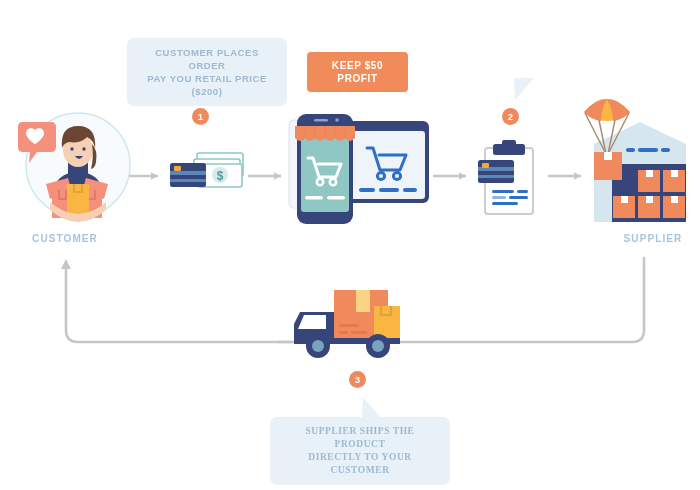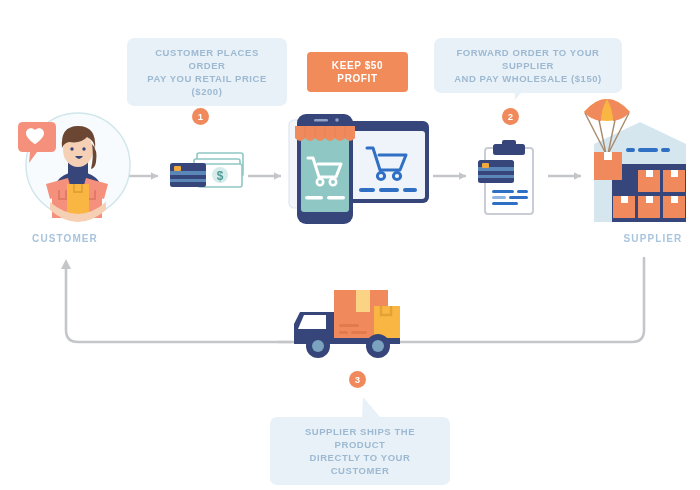--- a/index.html
+++ b/index.html
@@ -100,24 +100,22 @@
     <path d="M205 78 L224 78 L206 100 Z" fill="#e8f1f8"></path>
     <path d="M514 78 L534 78 L515 100 Z" fill="#e8f1f8"></path>
     <path d="M362 418 L381 418 L363 397 Z" fill="#e8f1f8"></path>
   </svg>
 
   <div class="abs callout" style="left:127px;top:38px;width:160px;">CUSTOMER PLACES ORDER
 PAY YOU RETAIL PRICE ($200)</div>
 
   <div class="abs callout profit" style="left:307px;top:52px;width:101px;">KEEP $50 PROFIT</div>
 
-  <div class="abs callout" style="left:434px;top:38px;width:188px;">FORWARD ORDER TO YOUR SUPPLIER
-AND PAY WHOLESALE ($150)</div>
-
-  <div class="abs callout" style="left:270px;top:417px;width:180px;">SUPPLIER SHIPS THE PRODUCT
+
+  <div class="abs callout" style="left:270px;top:417px;width:180px;font-family:Liberation Serif, serif;">SUPPLIER SHIPS THE PRODUCT
 DIRECTLY TO YOUR CUSTOMER</div>
 
   <div class="abs badge" style="left:192px;top:108px;">1</div>
   <div class="abs badge" style="left:502px;top:108px;">2</div>
   <div class="abs badge" style="left:349px;top:371px;">3</div>
 
   <svg class="abs" style="left:14px;top:104px;width:122px;height:122px;" viewBox="0 0 122 122">
 
     <circle cx="64" cy="61" r="52" fill="#f7fbfd" stroke="#cfe6ea" stroke-width="1.4"></circle>
 

